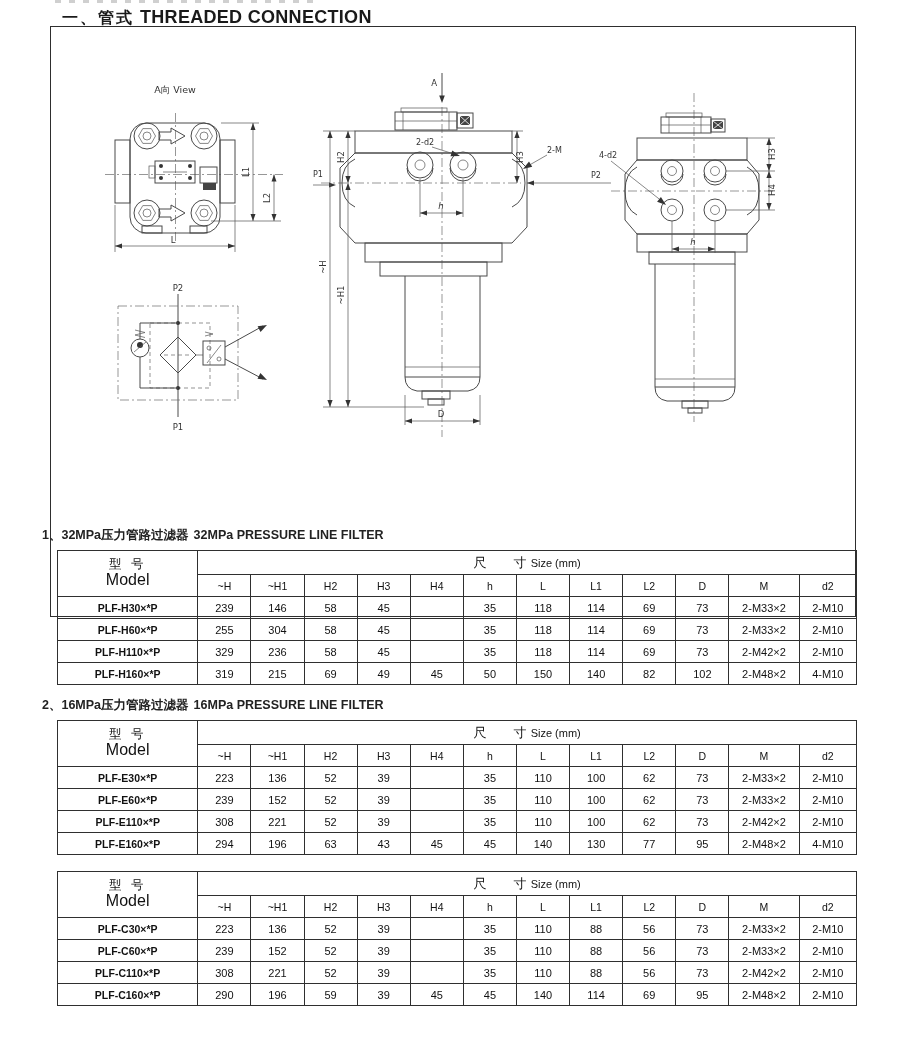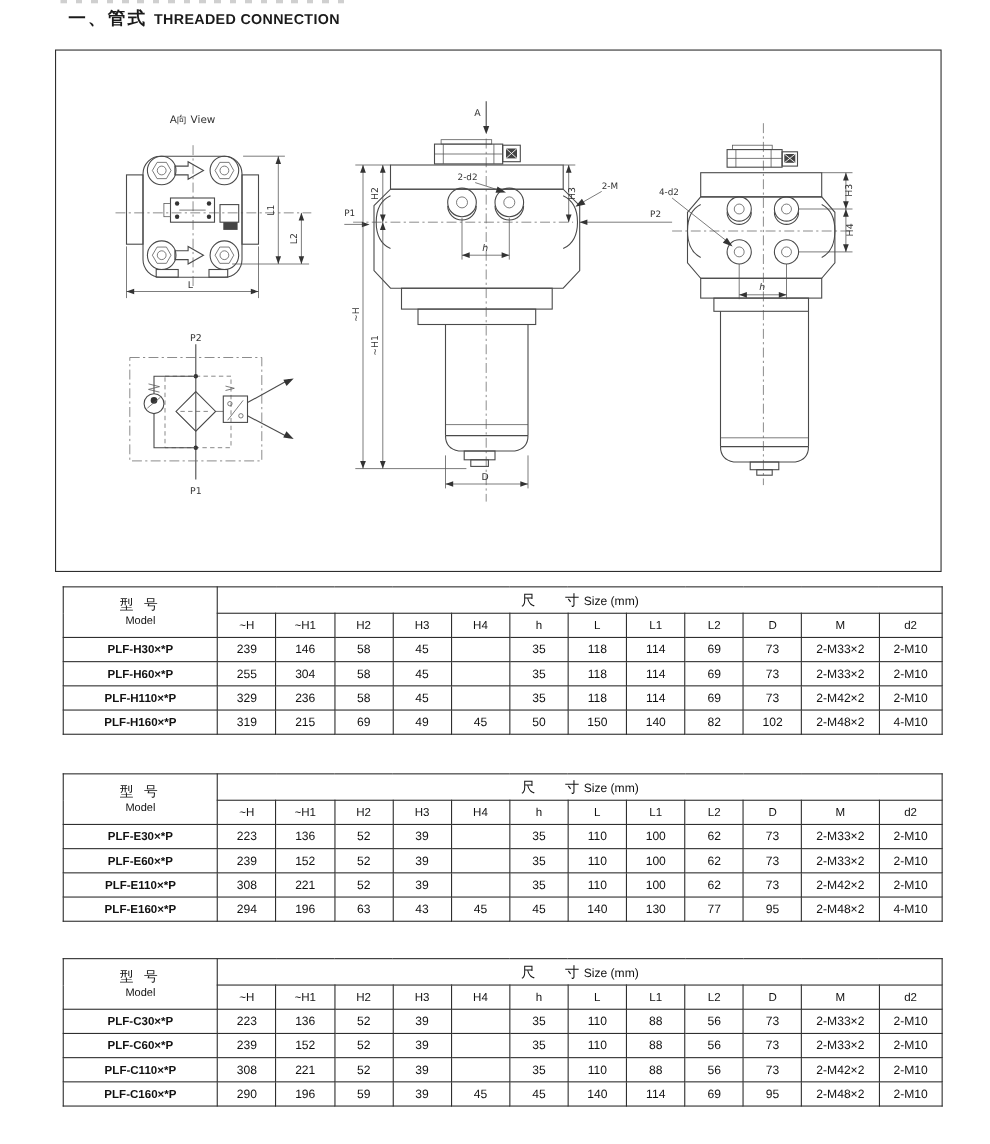--- a/index.html
+++ b/index.html
@@ -2,36 +2,36 @@
 <html><head>
 <meta charset="utf-8">
 <style>
   html,body{margin:0;padding:0;background:#fff;}
   body{width:900px;height:1040px;position:relative;overflow:hidden;
        font-family:"Liberation Sans","DejaVu Sans",sans-serif;color:#1a1a1a;}
   .top-artifact{position:absolute;top:0;left:55px;width:260px;height:3px;
        background:repeating-linear-gradient(90deg,#bbb 0 6px,#fff 6px 14px);opacity:.7;}
   .heading{position:absolute;top:7px;left:62px;font-weight:bold;white-space:nowrap;}
   .heading .cn{font-size:16px;letter-spacing:2px;text-align:right;}
-  .heading .en{font-size:13px;margin-left:6px;letter-spacing:.3px;margin-top:35px;}
-  .drawbox{position:absolute;top:45px;left:50px;width:806px;height:475px;
+  .heading .en{font-size:18px;margin-left:6px;letter-spacing:.3px;margin-top:35px;}
+  .drawbox{position:absolute;top:26px;left:50px;width:806px;height:591px;
        border:1.5px solid #2e2e2e;box-sizing:border-box;background:#fff;}
   .section{position:absolute;left:42px;width:815px;}
   #sec1{top:527px;} #sec2{top:697px;} #sec3{top:865px;}
   .sec-title{font-size:12.5px;font-weight:bold;color:#222;white-space:nowrap;}
   .sec-title .en{margin-left:5px;}
   table{border-collapse:collapse;table-layout:fixed;width:800px;margin:6px 0 0 15px;
        font-size:11px;color:#111;border-radius:26px;}
   th,td{border:1px solid #2f2f2f;text-align:center;padding:0;height:21px;
        overflow:hidden;white-space:nowrap;}
   table{border:1.5px solid #2f2f2f;}
   thead tr.r1 th{height:23px;}
   .model-th{font-weight:normal;line-height:1.15;}
   .model-th .cn{font-size:12.5px;letter-spacing:3px;}
-  .model-th .en{font-size:10px;}
+  .model-th .en{font-size:16px;}
   .size-th{font-weight:normal;font-size:11px;}
   .size-th .big{font-size:13px;letter-spacing:1px;}
   .size-th .gap{display:inline-block;width:26px;}
   thead tr.r2 th{font-weight:normal;font-size:10.5px;}
   td.model{font-size:10.5px;font-weight:bold;}
   svg text{font-family:"DejaVu Sans",sans-serif;fill:#333;}
   .ln{fill:none;stroke:#4a4a4a;stroke-width:1;}
   .thin{fill:none;stroke:#555;stroke-width:.7;}
   .cdash{fill:none;stroke:#6a6a6a;stroke-width:.7;stroke-dasharray:9 3 2 3;}
   .hid{fill:none;stroke:#666;stroke-width:.7;stroke-dasharray:4 3;}
@@ -300,20 +300,23 @@
     <line class="thin" x1="664" y1="194" x2="664" y2="226"></line>
     <line class="thin" x1="621" y1="222" x2="664" y2="222"></line>
     <polygon class="ah" points="621,222 628,219.4 628,224.6"></polygon>
         <polygon class="ah" points="664,222 657,219.4 657,224.6"></polygon>
     <text x="642" y="218" font-size="8.5" text-anchor="middle" font-style="italic">h</text>
   </g>
 </svg>
 </div>
 
 <div class="section" id="sec1">
+  <div class="sec-title">
+    <span>1、32MPa压力管路过滤器</span><span class="en">32MPa PRESSURE LINE FILTER</span>
+  </div>
   <table>
     <colgroup>
         <col style="width:140px">
         <col span="10" style="width:53px">
         <col style="width:70px">
         <col style="width:57px">
       </colgroup>
     <thead>
       <tr class="r1">
         <th rowspan="2" class="model-th"><span class="cn">型 号</span><br><span class="en">Model</span></th>
@@ -393,20 +396,23 @@
           <td>82</td>
           <td>102</td>
           <td>2-M48×2</td>
           <td>4-M10</td>
         </tr>
       </tbody>
   </table>
 </div>
 
 <div class="section" id="sec2">
+  <div class="sec-title">
+    <span>2、16MPa压力管路过滤器</span><span class="en">16MPa PRESSURE LINE FILTER</span>
+  </div>
   <table>
     <colgroup>
         <col style="width:140px">
         <col span="10" style="width:53px">
         <col style="width:70px">
         <col style="width:57px">
       </colgroup>
     <thead>
       <tr class="r1">
         <th rowspan="2" class="model-th"><span class="cn">型 号</span><br><span class="en">Model</span></th>

